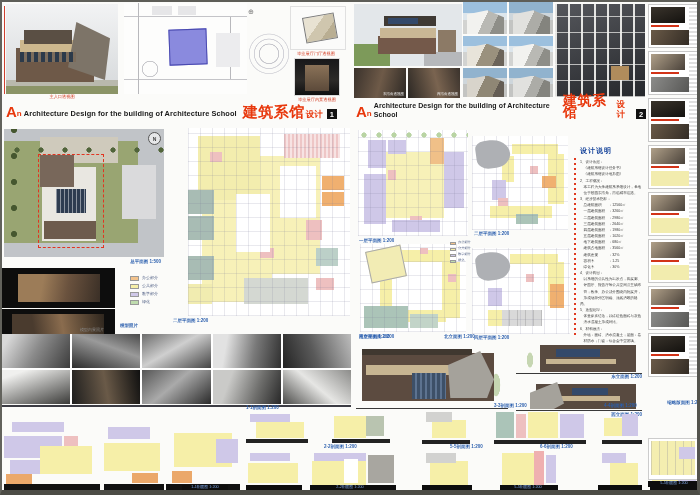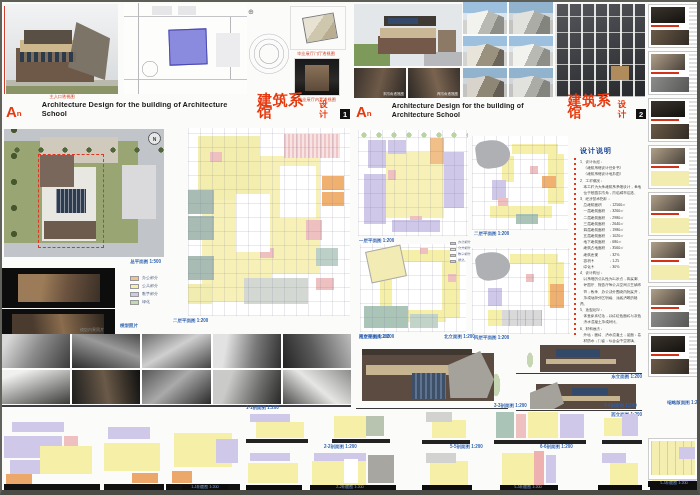--- a/index.html
+++ b/index.html
@@ -13,21 +13,21 @@
 .cr{font-size:4.2px;color:#d23318}
 .cg{font-size:4px;color:#888}
 .ctr{text-align:center}.rgt{text-align:right}
 .chipbar{position:absolute;background:#0d0d0d;display:flex;align-items:center;justify-content:center}
 .chip{font-size:3.8px;color:#7fa8e8;white-space:nowrap;line-height:1}
 
 
 .titlebar{position:absolute;display:flex;align-items:flex-end;height:17px}
 .tA{font-size:15px;font-weight:bold;color:#e8380d;line-height:.85}
 .tn{font-size:8px;font-weight:bold;color:#e8380d;line-height:1.3}
-.ten{font-size:7.4px;font-weight:bold;color:#1a1a1a;margin-left:20px;line-height:1.3;letter-spacing:.1px}
+.ten{font-size:7.4px;font-weight:bold;color:#1a1a1a;margin-left:2px;line-height:1.3;letter-spacing:.1px}
 .tcn{font-size:15px;font-weight:bold;color:#e8380d;letter-spacing:.5px;line-height:.85;margin-left:6px}
 .tcn2{font-size:8.5px;font-weight:bold;color:#e8380d;margin-left:1px;line-height:1.2}
 .tnum{width:10px;height:10px;background:#111;color:#fff;font-size:7.5px;font-weight:bold;
  display:flex;align-items:center;justify-content:center;margin-left:4px;flex:none}
 #t2 .ten{font-size:7px}#t2 .tcn{font-size:14px}
 
 
 #redline{left:2px;top:4px;width:1px;height:88px;background:#d04030}
 #hero{left:4px;top:2px;width:112px;height:90px;background-color:#eceff0;background-repeat:no-repeat;
  background-image:

